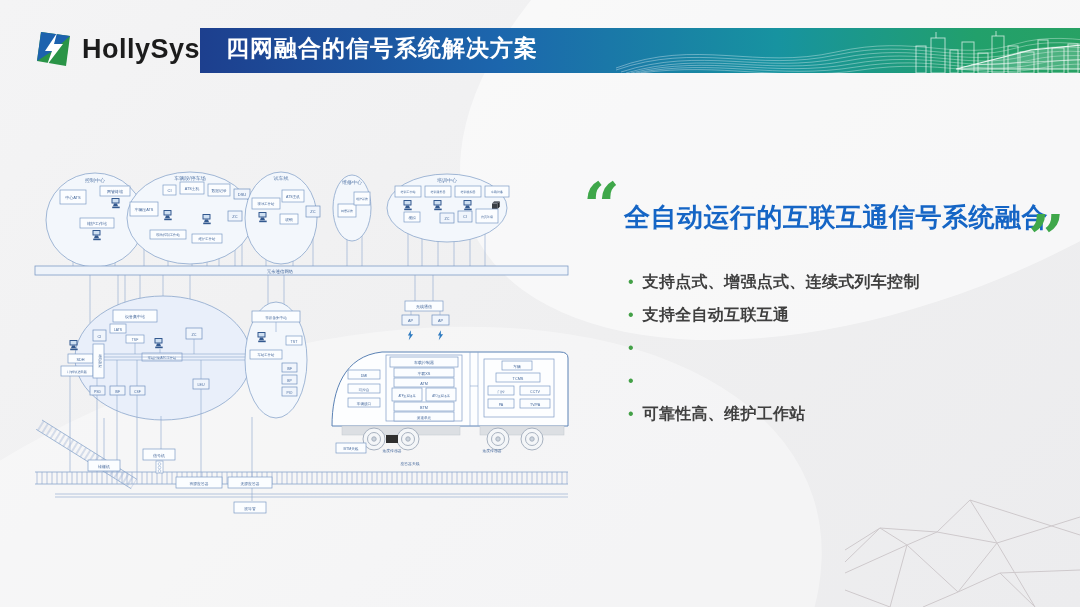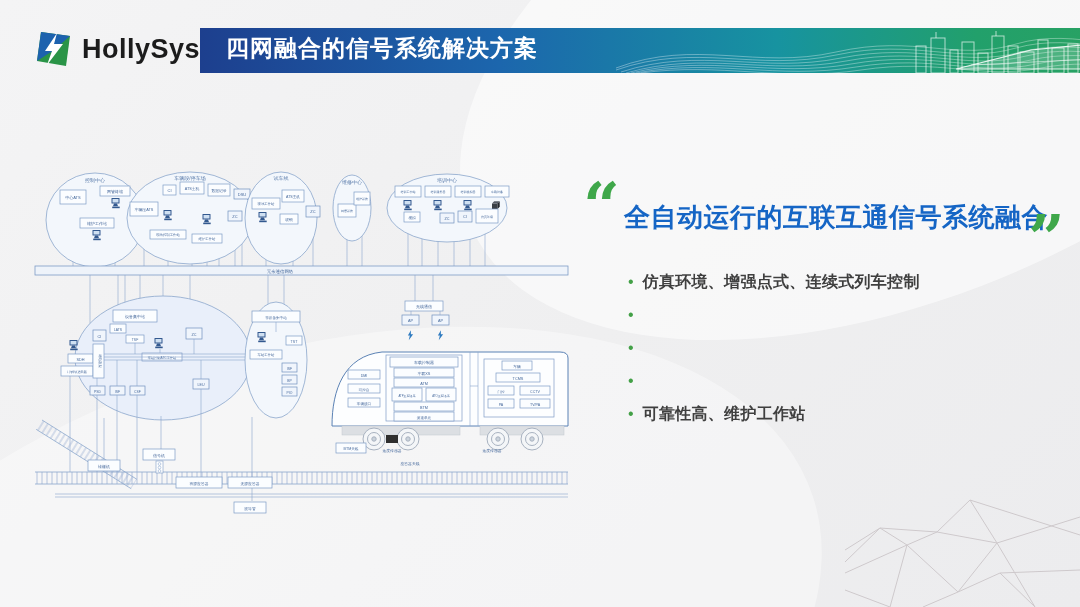--- a/index.html
+++ b/index.html
@@ -461,24 +461,25 @@
     </svg>
   </div>
 
   <section>
     <span class="q-open">“</span>
     <h2 class="q-heading">全自动运行的互联互通信号系统融合</h2>
     <span class="q-close">”</span>
     <ul class="q-list">
       <li>
           <span class="q-dot">•</span>
-          <span class="q-item-text">仿真环境、增强点式、连续式列车控制</span>
+          <span class="q-item-text">支持点式、增强点式、连续式列车控制</span>
         </li>
       <li>
           <span class="q-dot">•</span>
+          <span class="q-item-text">支持全自动互联互通</span>
         </li>
       <li>
           <span class="q-dot">•</span>
         </li>
       <li>
           <span class="q-dot">•</span>
         </li>
       <li>
           <span class="q-dot">•</span>
           <span class="q-item-text">可靠性高、维护工作站</span>

